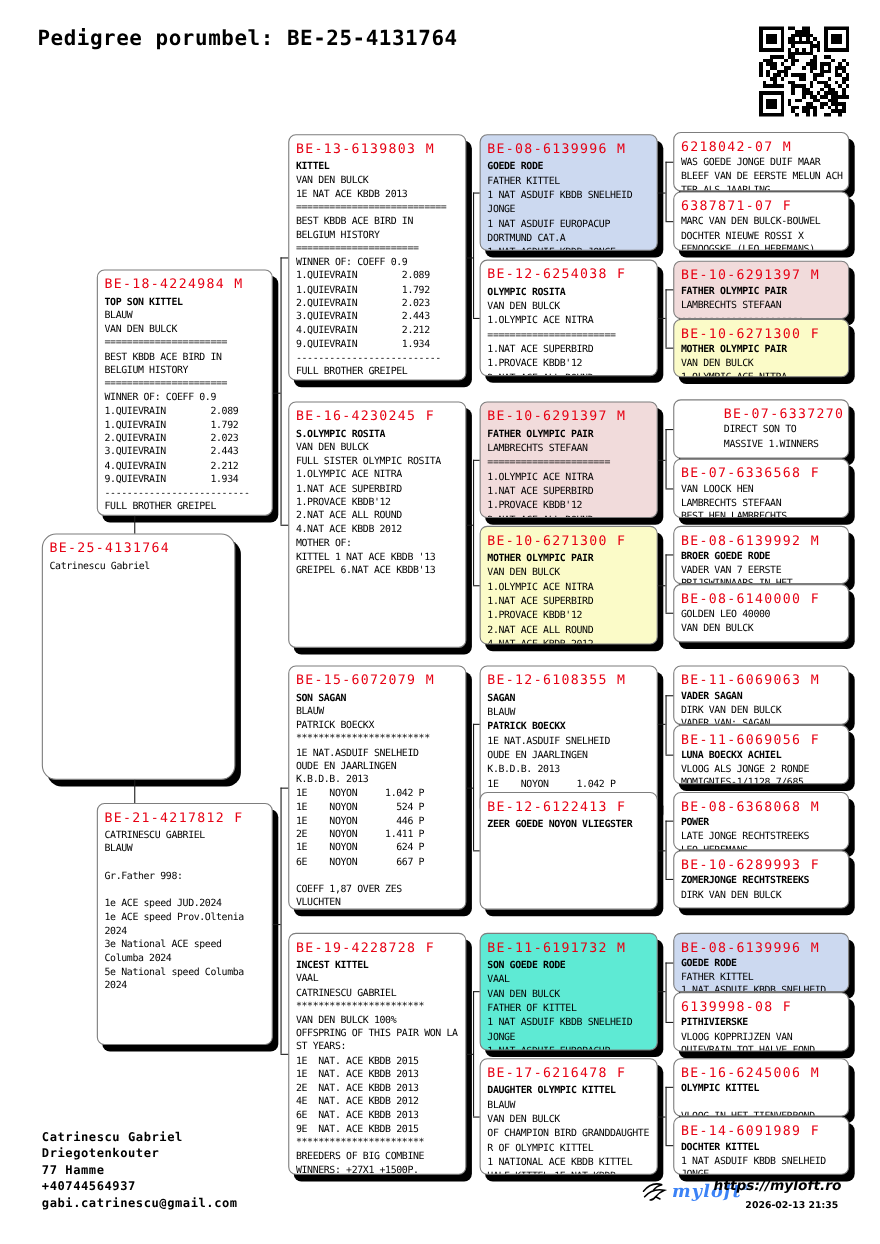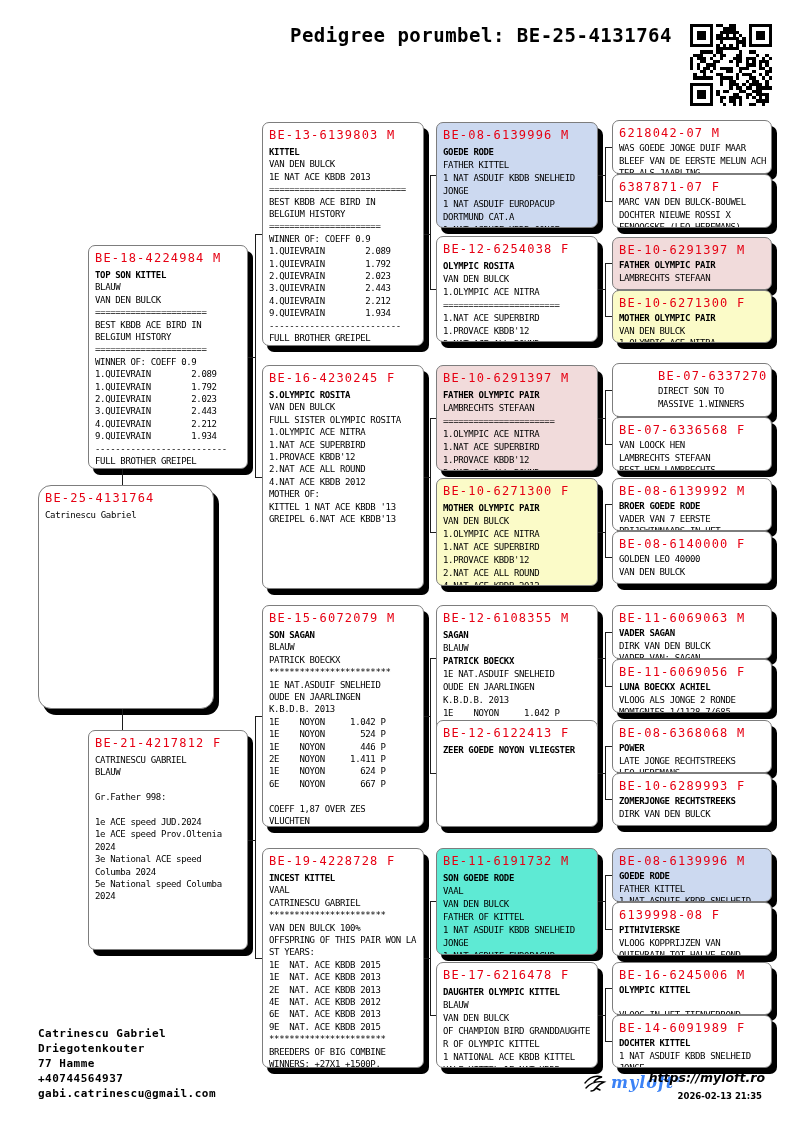--- a/index.html
+++ b/index.html
@@ -1,19 +1,19 @@
 <!DOCTYPE html>
 <html style="--ring: #e60013;"><head>
 <meta charset="utf-8">
 <style>
   html,body{margin:0;padding:0;background:#fff;}
   #page{position:relative;width:800px;height:1131px;background:#ffffff;
         font-family:"DejaVu Sans Mono",monospace;overflow:hidden;}
   .title{position:absolute;top:24px;left:0;width:672px;box-sizing:border-box;padding-left:34px;
-         text-align:right;font-weight:bold;font-size:19px;letter-spacing:.5px;color:#000;}
+         text-align:left;font-weight:bold;font-size:19px;letter-spacing:.5px;color:#000;}
   .qr{position:absolute;left:690px;top:24px;width:82px;height:82px;background:#fff;}
   .box{position:absolute;background:#fff;border:1px solid #7d7d7d;border-radius:7px;
        box-shadow:5px 6px 0 #000;overflow:hidden;padding:5px 6px;box-sizing:border-box;}
   .ring{color:var(--ring,#e60013);font-weight:normal;font-size:12px;letter-spacing:1.2px;
         margin-bottom:4px;white-space:pre;}
   .bl{white-space:pre;font-size:9px;letter-spacing:-.35px;line-height:12.4px;color:#000;}
   .box.md .bl{line-height:13px;}
   .box.sm .bl{line-height:12.5px;}
   .box.sm .ring{margin-bottom:2px;}
   .bl.b{font-weight:bold;}

